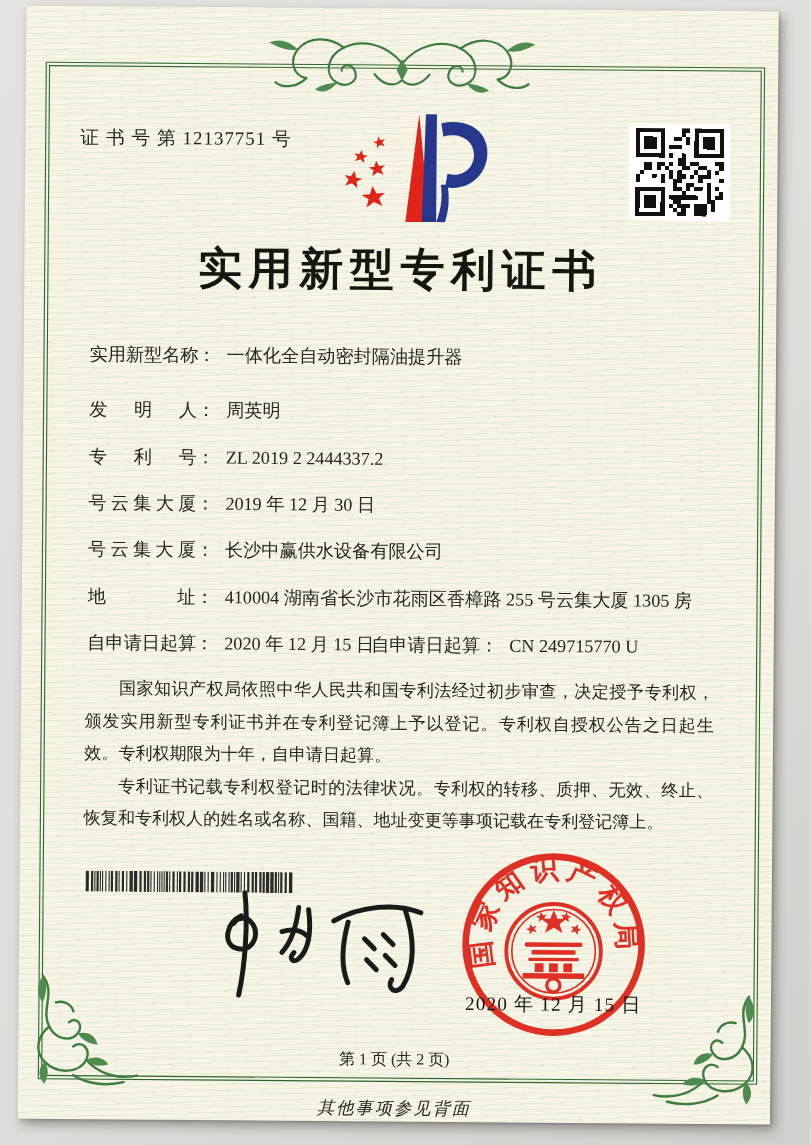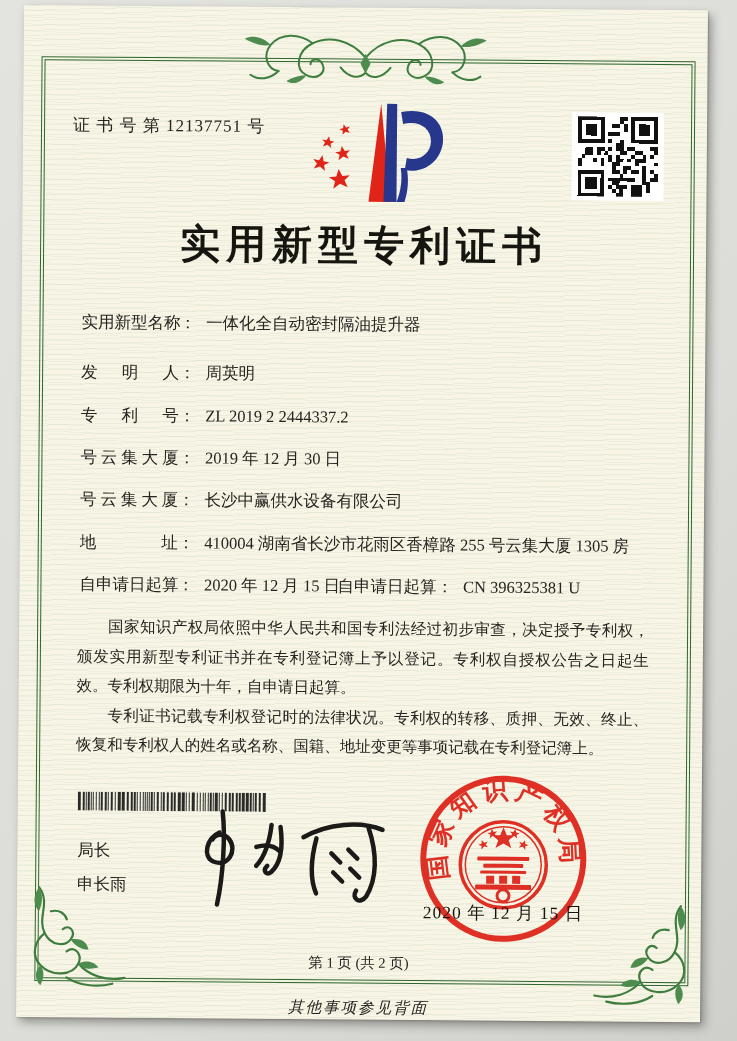--- a/index.html
+++ b/index.html
@@ -261,21 +261,21 @@
   </div>
   <div class="abs frow" style="top:483px">
     <span class="flabel">号云集大厦</span><span>：</span><span class="fvalue">长沙中赢供水设备有限公司</span>
   </div>
   <div class="abs frow" style="top:526px">
     <span class="flabel">地址</span><span>：</span><span class="fvalue">410004 湖南省长沙市花雨区香樟路 255 号云集大厦 1305 房</span>
   </div>
   <div class="abs frow" style="top:568px">
     <span class="flabel">自申请日起算</span><span>：</span><span class="fvalue">2020 年 12 月 15 日</span>
     <span class="pair2">
-      <span>自申请日起算</span><span>：</span><span class="fvalue">CN 396325381 U</span>
+      <span>自申请日起算</span><span>：</span><span class="fvalue">CN 249715770 U</span>
     </span>
   </div>
 
   <div class="abs paras">
     <p>国家知识产权局依照中华人民共和国专利法经过初步审查，决定授予专利权，颁发实用新型专利证书并在专利登记簿上予以登记。专利权自授权公告之日起生效。专利权期限为十年，自申请日起算。</p>
     <p>专利证书记载专利权登记时的法律状况。专利权的转移、质押、无效、终止、恢复和专利权人的姓名或名称、国籍、地址变更等事项记载在专利登记簿上。</p>
   </div>
 
   <div class="abs barcode" id="barcode">
       <svg width="190" height="19" viewBox="0 0 190 19">
@@ -334,24 +334,20 @@
         <rect x="164" y="0" width="3" height="19" fill="#2a2a28"></rect>
         <rect x="168" y="0" width="3" height="19" fill="#2a2a28"></rect>
         <rect x="172" y="0" width="2" height="19" fill="#2a2a28"></rect>
         <rect x="175" y="0" width="1" height="19" fill="#2a2a28"></rect>
         <rect x="177" y="0" width="2" height="19" fill="#2a2a28"></rect>
         <rect x="181" y="0" width="2" height="19" fill="#2a2a28"></rect>
         <rect x="185" y="0" width="3" height="19" fill="#2a2a28"></rect>
       </svg>
     </div>
 
-  <div class="abs chief">
-    <div>局长</div>
-    <div>申长雨</div>
-  </div>
 
   <svg class="abs sig" viewBox="0 0 220 108">
     <g stroke="#1c1a18" stroke-width="4.5" fill="none" stroke-linecap="round" stroke-linejoin="round">
       <path d="M40,28 C27,34 23,52 34,57 C49,63 58,46 50,35 C45,28 36,29 33,35"></path>
       <path d="M43,7 C46,32 44,72 38,100"></path>
       <path d="M92,20 C90,38 85,52 77,61"></path>
       <path d="M77,42 C87,39 95,41 100,46"></path>
       <path d="M101,22 C104,44 101,59 92,67 C87,71 83,66 88,61"></path>
       <path d="M124,32 C148,18 181,15 203,24"></path>
       <path d="M137,33 C131,56 131,74 137,88"></path>

